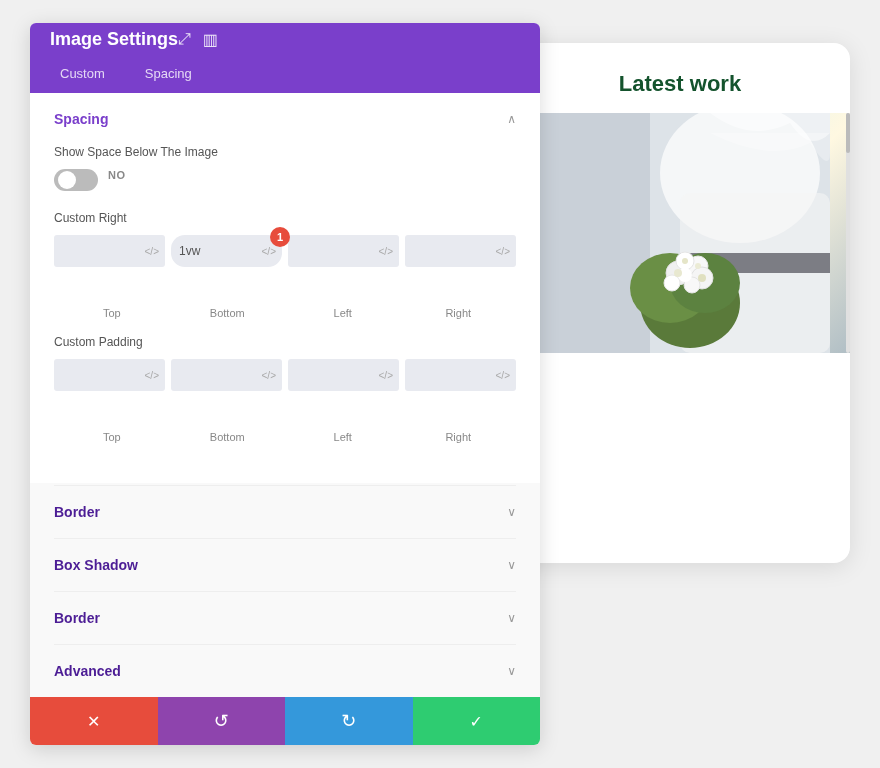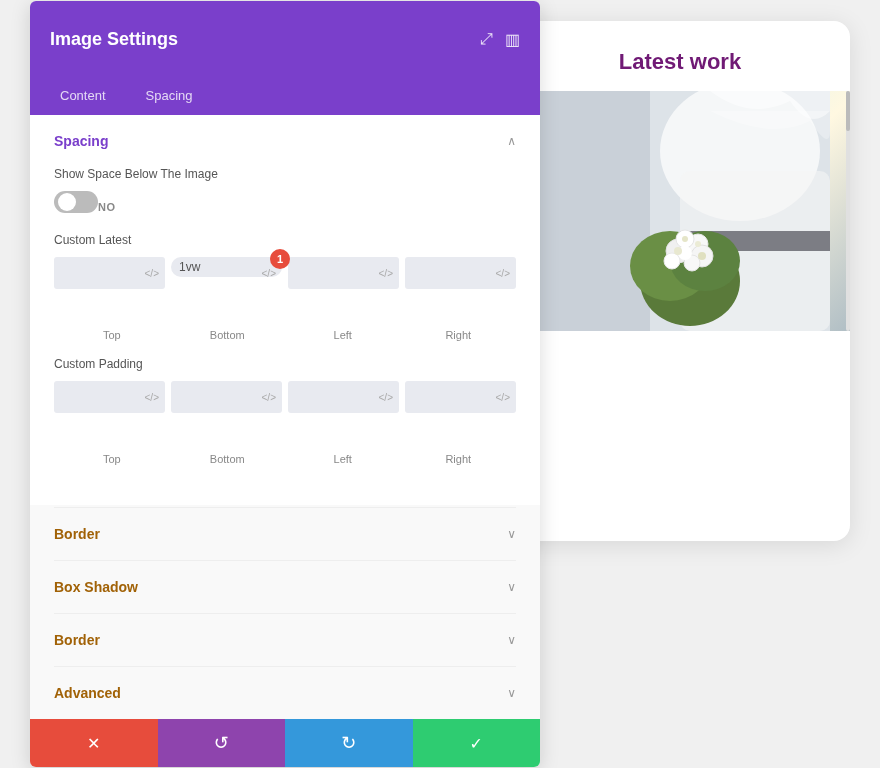--- a/index.html
+++ b/index.html
@@ -29,24 +29,23 @@
       background: #fff;
       border-radius: 6px;
       box-shadow: 0 4px 20px rgba(0,0,0,0.15);
       overflow: hidden;
       flex-shrink: 0;
       z-index: 2;
     }
 
     .panel-header {
       background: #7a3fcb;
-      padding: 28px 20px;
-      display: flex;
-      align-items: center;
-      justify-content: space-between;
+      padding: 6px 20px;
+      display: flex;
+      align-items: center;
     }
 
     .panel-title {
       color: #fff;
       font-size: 18px;
       font-weight: 600;
     }
 
     .header-icons {
       display: flex;
@@ -98,21 +97,21 @@
       display: flex;
       align-items: center;
       justify-content: space-between;
       padding: 18px 24px;
       cursor: pointer;
     }
 
     .section-title {
       font-size: 14px;
       font-weight: 600;
-      color: #a16207;
+      color: #4c1d95;
     }
 
     .section-title.active {
       color: #7a3fcb;
     }
 
     .chevron {
       color: #999;
       font-size: 12px;
     }
@@ -134,21 +133,22 @@
 
     .sub-label {
       font-size: 12px;
       color: #555;
       margin-bottom: 10px;
     }
 
     
     .toggle-row {
       display: flex;
-      align-items: flex-end;
+      align-items: flex-start;
+      gap: 10px;
       margin-bottom: 20px;
     }
 
     .toggle {
       width: 44px;
       height: 22px;
       background: #bbb;
       border-radius: 11px;
       display: flex;
       align-items: center;
@@ -202,21 +202,21 @@
       color: #aaa;
       font-size: 10px;
     }
 
     .input-with-badge {
       position: relative;
     }
 
     .input-with-badge input {
       width: 100%;
-      height: 20px;
+      height: 32px;
       background: #e8eaf0;
       border: none;
       border-radius: 14px;
       padding: 0 28px 0 8px;
       font-size: 12px;
       color: #555;
       outline: none;
     }
 
     .badge-red {
@@ -281,21 +281,21 @@
       margin-top: 20px;
       min-height: 520px;
       position: relative;
     }
 
     .preview-title {
       font-size: 22px;
       font-weight: 800;
       text-align: center;
       padding: 28px 20px 16px;
-      color: #701a75;
+      color: #14532d;
     }
 
     .preview-image {
       width: 100%;
       height: 240px;
       background: linear-gradient(135deg, #c8e6c9 0%, #a5d6a7 20%, #e8f5e9 40%, #fff8e1 60%, #b0bec5 100%);
       position: relative;
       overflow: hidden;
     }
 
@@ -335,21 +335,21 @@
 
     <div class="panel-header">
       <span class="panel-title">Image Settings</span>
       <div class="header-icons">
         <span class="header-icon">⤢</span>
         <span class="header-icon">▥</span>
       </div>
     </div>
 
     <div class="tabs">
-      <div class="tab">Content</div>
+      <div class="tab">Custom</div>
       <div class="tab">Spacing</div>
     </div>
 
     <div class="panel-body">
 
       <div class="section">
         <div class="spacing-section">
 
           <div class="spacing-header">
             <span class="section-title active">Spacing</span>
@@ -357,21 +357,21 @@
           </div>
 
           <div class="sub-label">Show Space Below The Image</div>
           <div class="toggle-row">
             <div class="toggle">
               <div class="toggle-knob"></div>
             </div>
             <span class="toggle-label">NO</span>
           </div>
 
-          <div class="sub-label">Custom Latest</div>
+          <div class="sub-label">Custom Right</div>
           <div class="input-grid">
 
             <div class="input-wrapper">
               <input class="margin-input" type="text" value="" style="">
               <span class="input-icon">&lt;/&gt;</span>
             </div>
 
             <div class="input-wrapper input-with-badge">
               <input class="margin-input" type="text" value="1vw" style="">
               <span class="input-icon">&lt;/&gt;</span>

